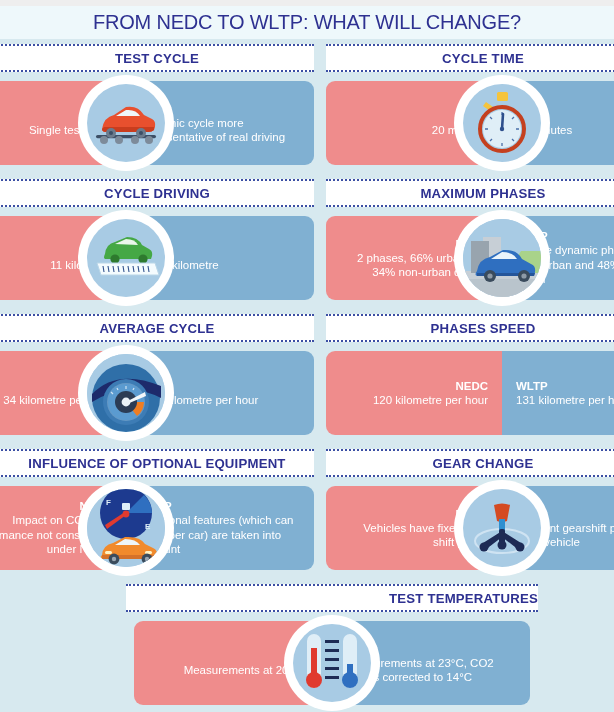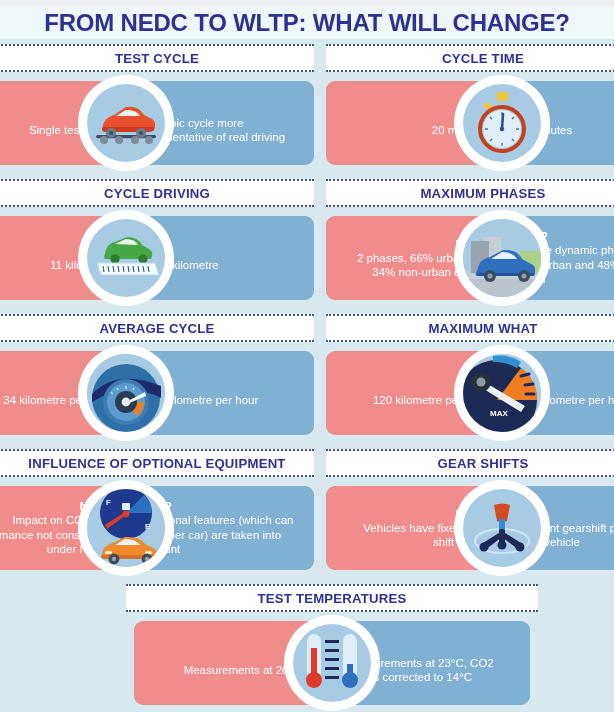--- a/index.html
+++ b/index.html
@@ -12,40 +12,40 @@
 
   #topstrip { height: 6px; background: #eeeeee; }
 
   #titleband {
     height: 33px;
     background: #eef8fb;
     display: flex; align-items: center; justify-content: center;
   }
   #titleband .title {
     color: #2e3191;
-    font-weight: bold;
-    font-size: 24px;
+    font-weight: normal;
+    font-size: 20px;
     letter-spacing: -0.2px;
     white-space: nowrap;
   }
 
   #sheet { position: relative; width: 614px; height: 510px; background: #d7e9ef; }
 
   
   .row { position: absolute; height: 130px; }
   .row.left  { left: -62px;  width: 376px; }
   .row.right { left: 326px;  width: 352px; }
   .row.wide  { left: 126px;  width: 412px; }
 
   .labelstrip {
     position: absolute; left: 0; right: 0; top: 0; height: 28px;
     background: #ffffff;
     border-top: 2px dotted #3b4fa4;
     border-bottom: 2px dotted #3b4fa4;
-    display: flex; align-items: center; justify-content: center;
+    display: flex; align-items: center; justify-content: flex-end;
   }
   .labelstrip .label {
     color: #2e3191; font-weight: bold; font-size: 13.2px;
     letter-spacing: 0.2px; white-space: nowrap;
   }
   .row.left .labelstrip  { justify-content: center; padding-left: 62px; }
   .row.right .labelstrip { justify-content: center; padding-right: 38px; }
 
   .panel {
     position: absolute; left: 0; right: 0; top: 37px; height: 84px;
@@ -279,49 +279,30 @@
             <path d="M39 48 L58 38 L59 42 L40 50Z" fill="#f2f7fa"></path>
             <circle cx="39" cy="48" r="4.4" fill="#e9f1f7"></circle>
           </svg>
         </div>
       </div>
     </div>
   </div>
 
   <div class="row right" style="top:275px">
     <div class="labelstrip">
-      <span class="label">MAXIMUM WHAT</span>
+      <span class="label">PHASES SPEED</span>
     </div>
     <div class="panel">
       <div class="half nedc">
         <div class="tag">NEDC</div>
         <div class="desc">120 kilometre per hour</div>
       </div>
       <div class="half wltp">
         <div class="tag">WLTP</div>
         <div class="desc">131 kilometre per hour</div>
-      </div>
-      <div class="medallion">
-        <div class="inner">
-          <svg width="78" height="78" viewBox="0 0 78 78">
-            <rect x="0" y="0" width="78" height="78" fill="#a8cbe4"></rect>
-            <circle cx="34" cy="46" r="40" fill="#1d2a55"></circle>
-            <path d="M34 46 L74 46 A40 40 0 0 0 58 14 Z" fill="#ef7d22"></path>
-            <path d="M30 2 Q46 0 58 8 L54 14 Q42 7 30 8Z" fill="#2f8fd0"></path>
-            <g stroke="#1d2a55" stroke-width="3" stroke-linecap="round">
-              <line x1="58" y1="22" x2="66" y2="20"></line>
-              <line x1="62" y1="31" x2="70" y2="30"></line>
-              <line x1="63" y1="40" x2="71" y2="40"></line>
-            </g>
-            <text x="36" y="62" fill="#ffffff" font-family="Liberation Sans, sans-serif" font-size="8" font-weight="bold" text-anchor="middle">MAX</text>
-            <path d="M18 26 L62 52 L58 58 L16 32Z" fill="#eaf0f4"></path>
-            <circle cx="18" cy="28" r="10" fill="#26313c"></circle>
-            <circle cx="18" cy="28" r="4.5" fill="#8f9ba7"></circle>
-          </svg>
-        </div>
       </div>
     </div>
   </div>
 
   <div class="row left" style="top:410px">
     <div class="labelstrip">
       <span class="label">INFLUENCE OF OPTIONAL EQUIPMENT</span>
     </div>
     <div class="panel">
       <div class="half nedc">
@@ -353,21 +334,21 @@
             <circle cx="60" cy="70" r="5.4" fill="#3a4b5c"></circle>
               <circle cx="60" cy="70" r="2.2" fill="#9aa6b2"></circle>
           </svg>
         </div>
       </div>
     </div>
   </div>
 
   <div class="row right" style="top:410px">
     <div class="labelstrip">
-      <span class="label">GEAR SHIFTS</span>
+      <span class="label">GEAR CHANGE</span>
     </div>
     <div class="panel">
       <div class="half nedc">
         <div class="tag">NEDC</div>
         <div class="desc">Vehicles have fixed gear shift points</div>
       </div>
       <div class="half wltp">
         <div class="tag">WLTP</div>
         <div class="desc">Different gearshift points for each vehicle</div>
       </div>

